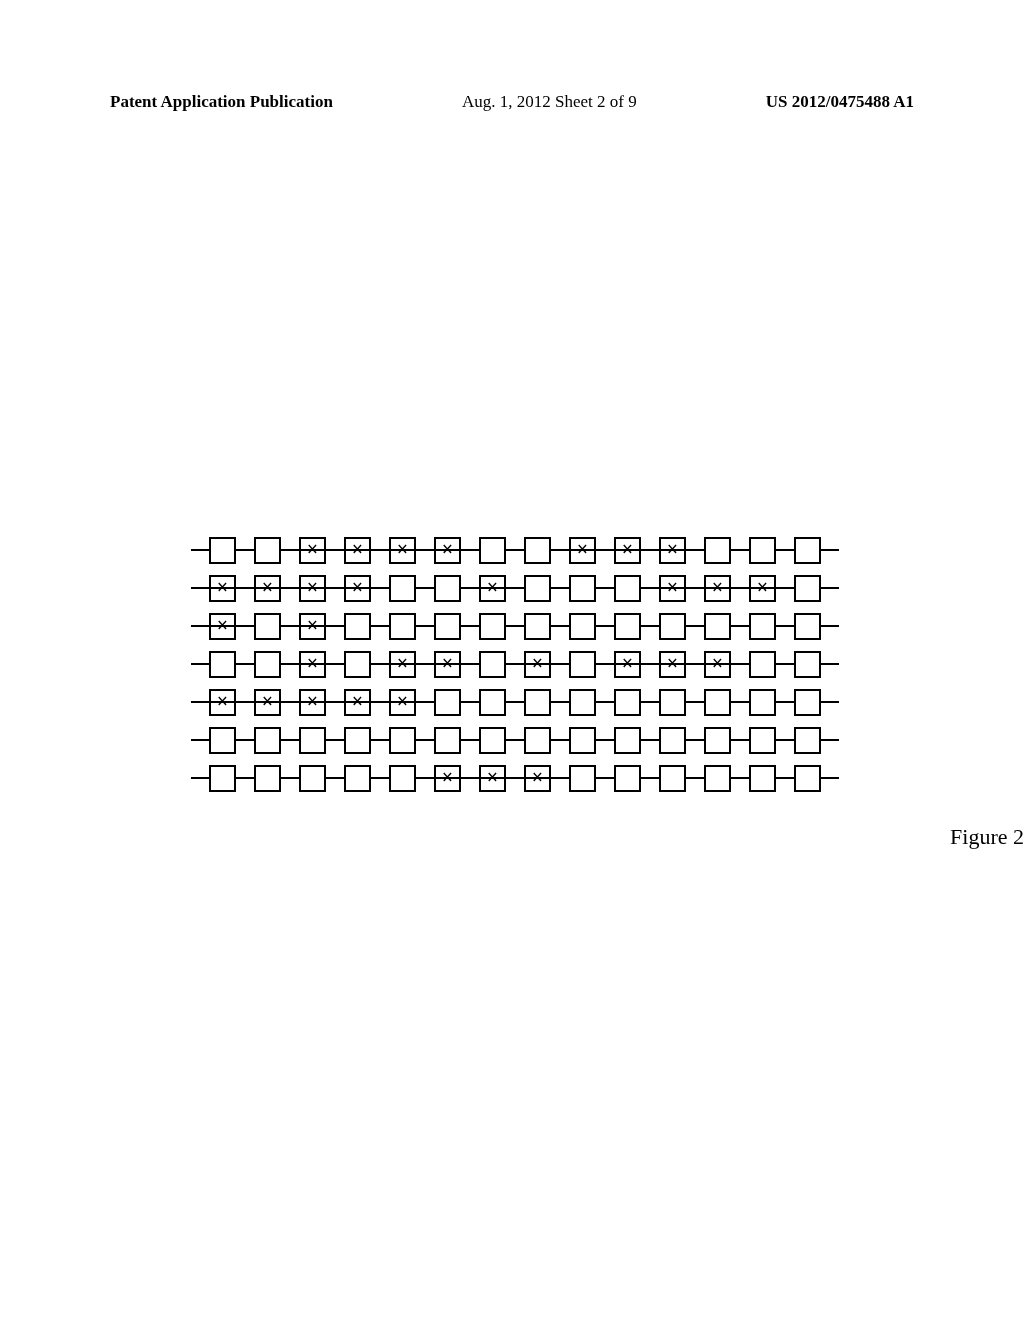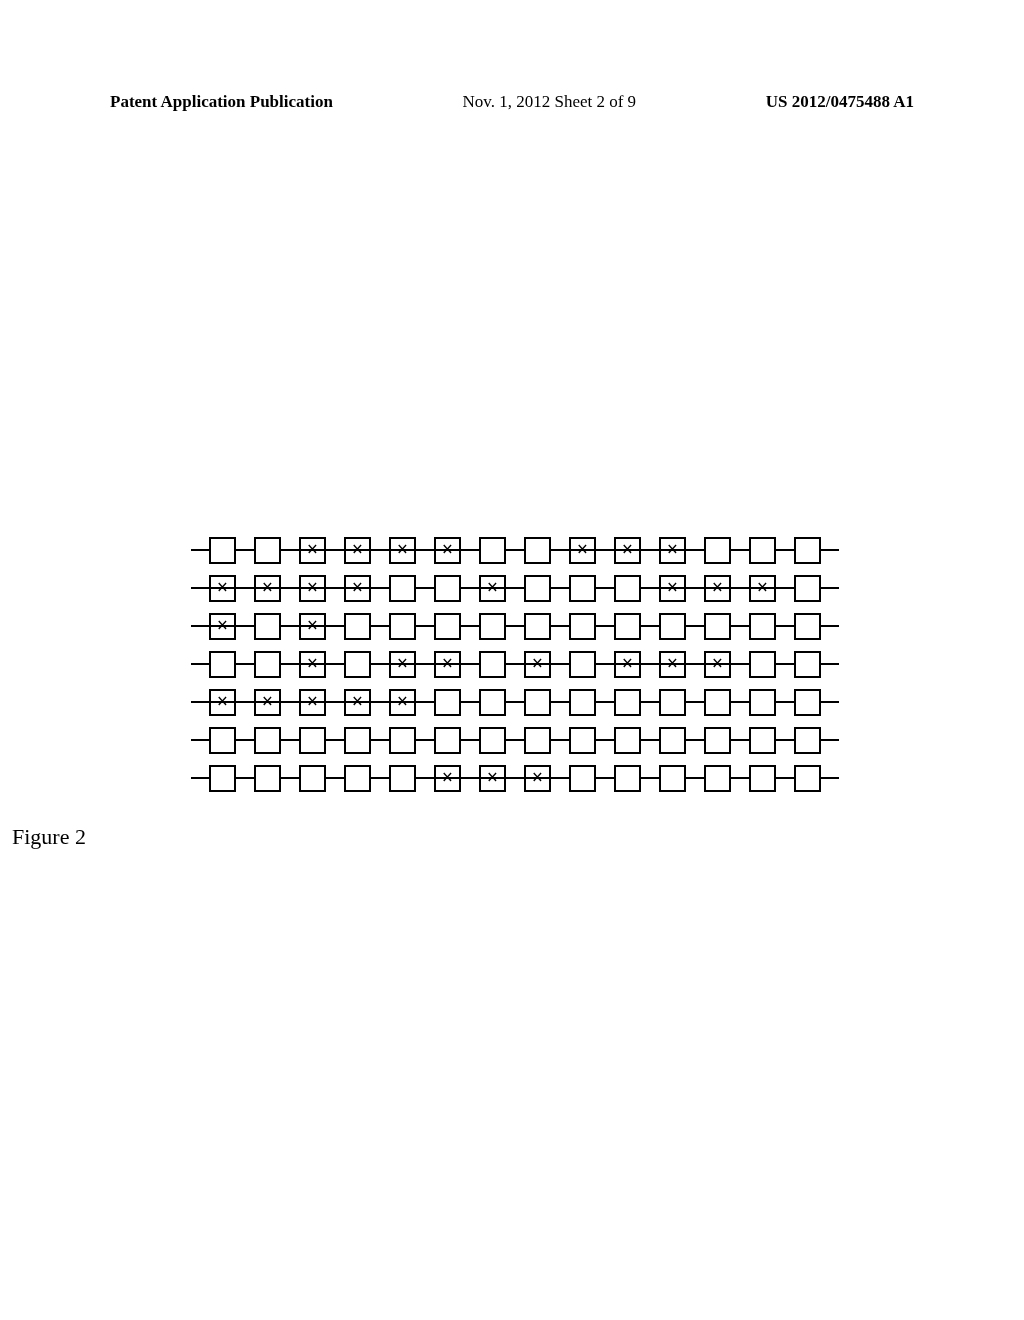--- a/index.html
+++ b/index.html
@@ -89,30 +89,30 @@
       font-size: 20px;
       font-weight: bold;
       position: relative;
       top: -1px;
     }
     .caption {
       position: absolute;
       top: 824px;
       left: 12px;
       right: 0;
-      text-align: left;
+      text-align: right;
       font-size: 22px;
     }
   </style>
 </head>
 <body>
 
 <div class="header">
   <span class="header-left">Patent Application Publication</span>
-  <span class="header-center">Nov. 1, 2012   Sheet 2 of 9</span>
+  <span class="header-center">Aug. 1, 2012   Sheet 2 of 9</span>
   <span class="header-right">US 2012/0475488 A1</span>
 </div>
 
 <div class="diagram" id="diagram">
     <div class="row">
       <div class="lead"></div>
       <div class="cell"></div>
       <div class="connector"></div>
       <div class="cell"></div>
       <div class="connector"></div>

